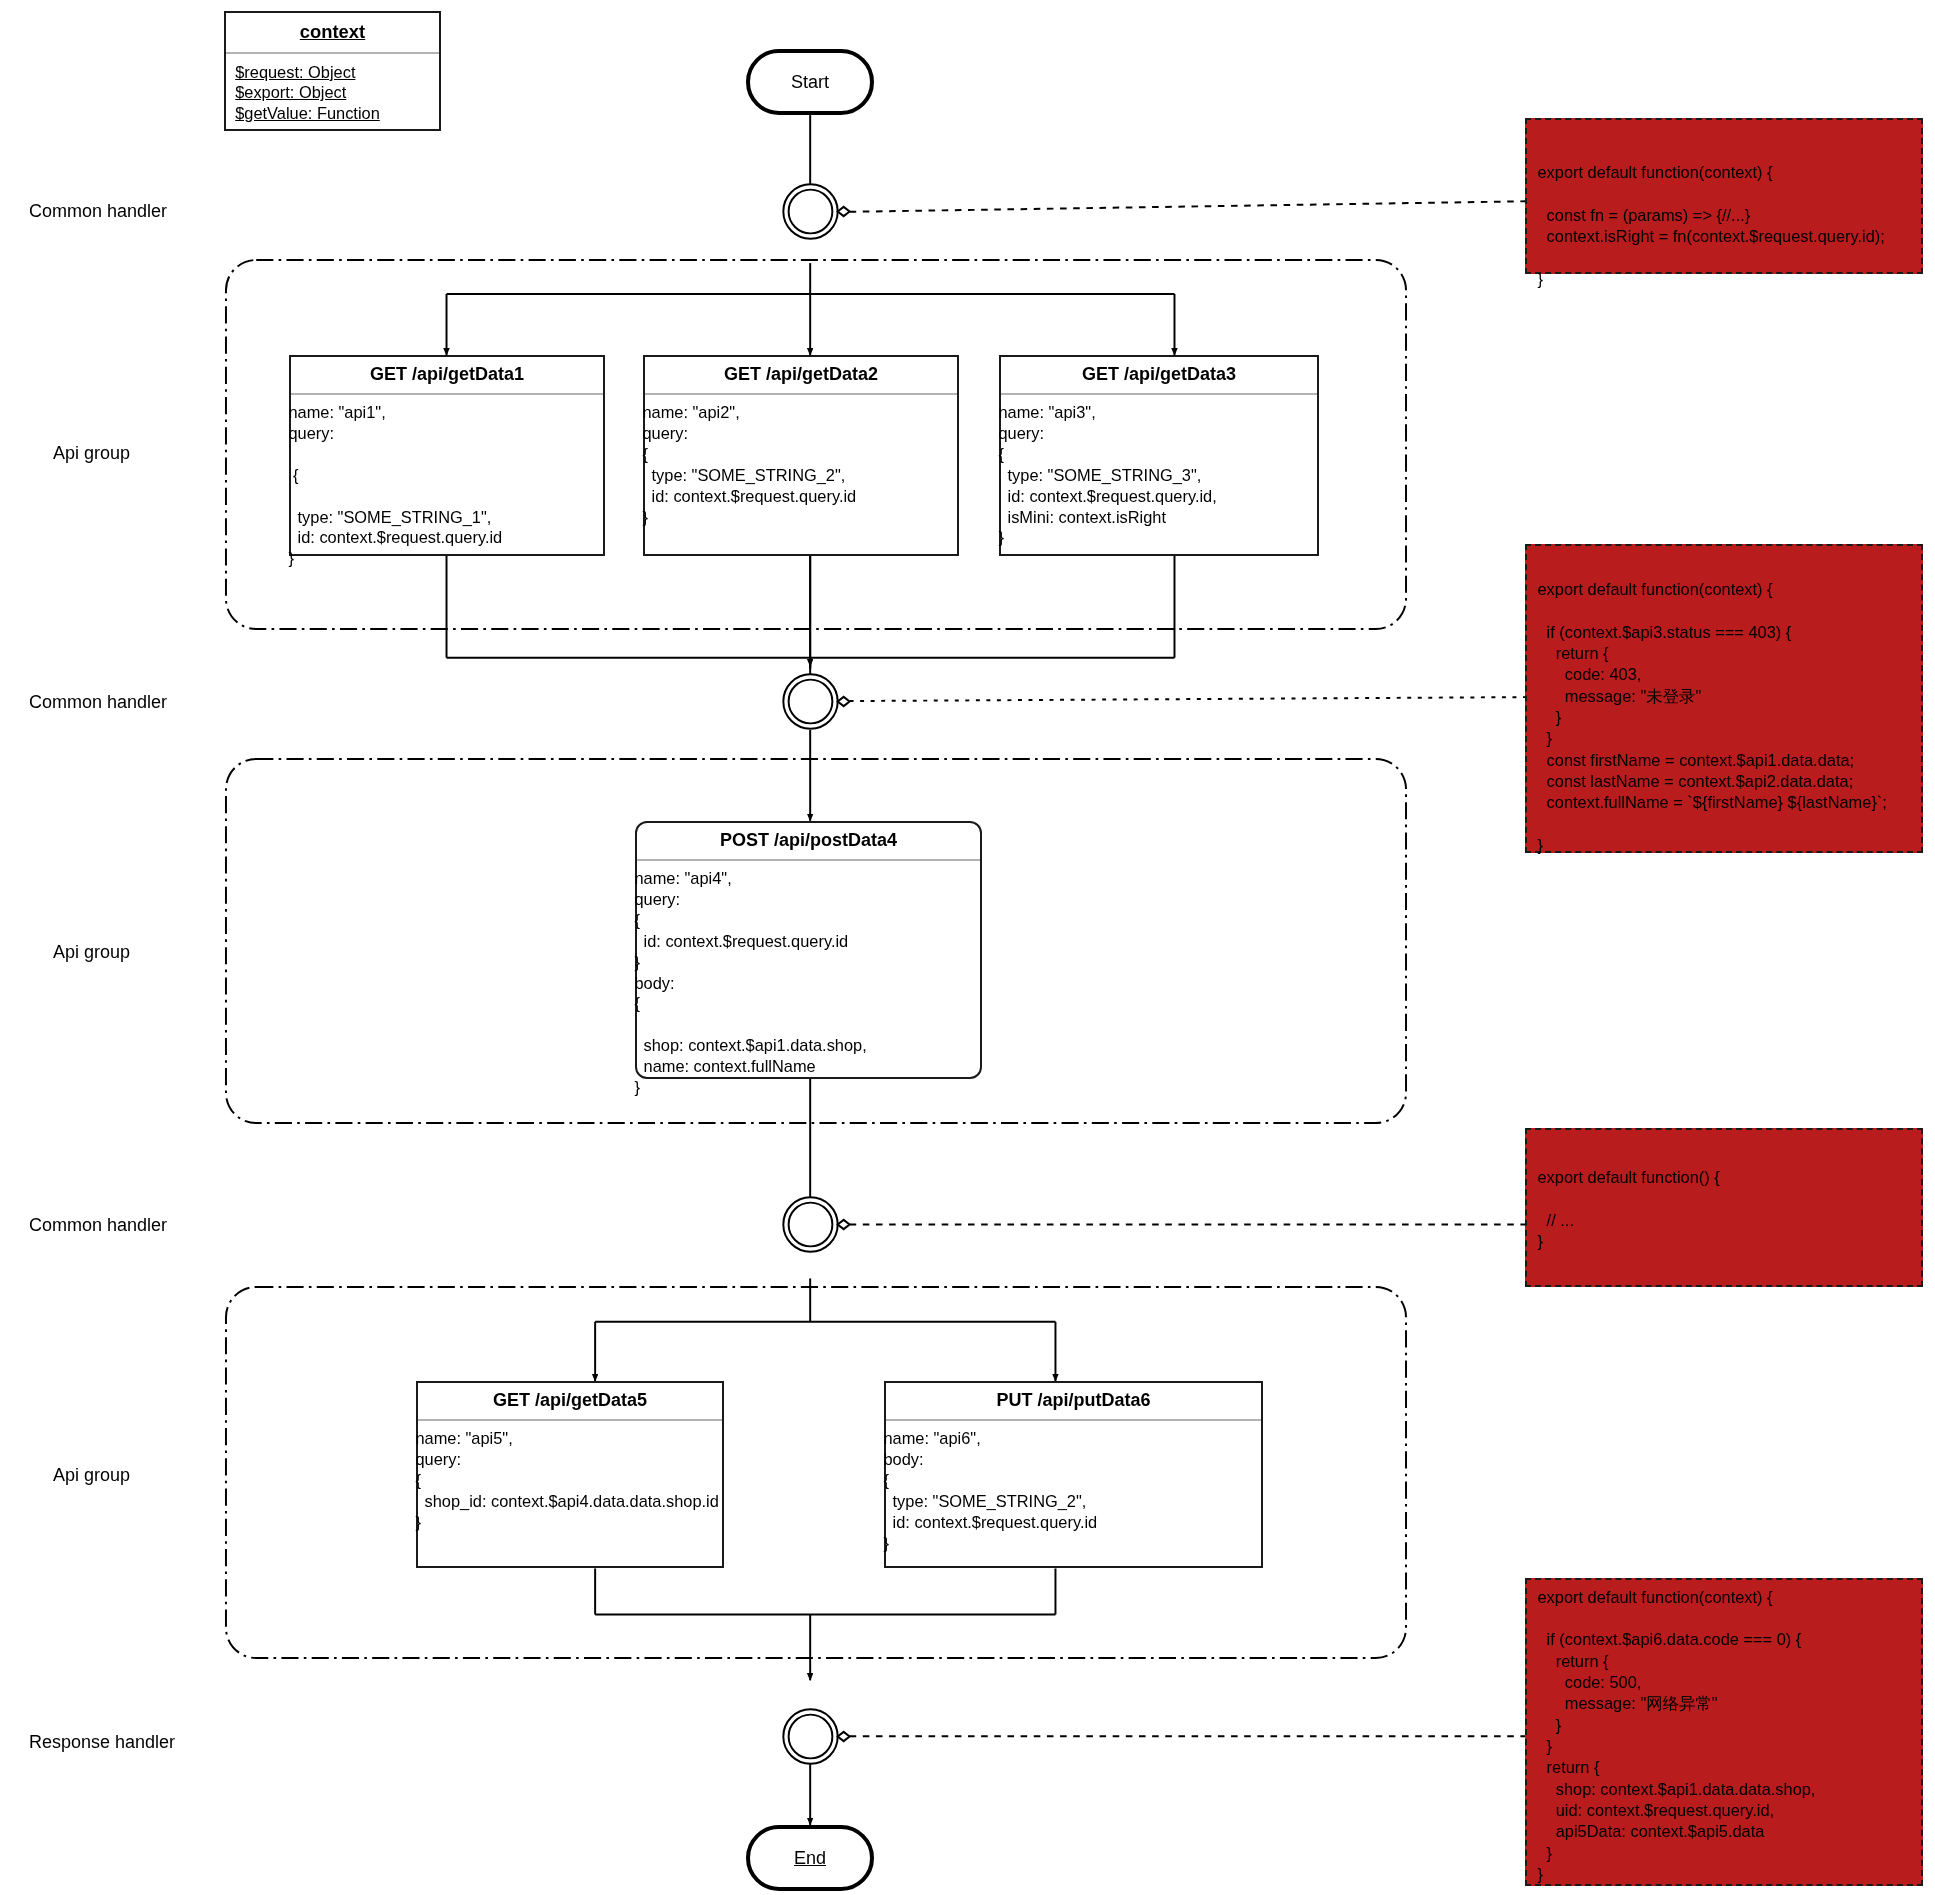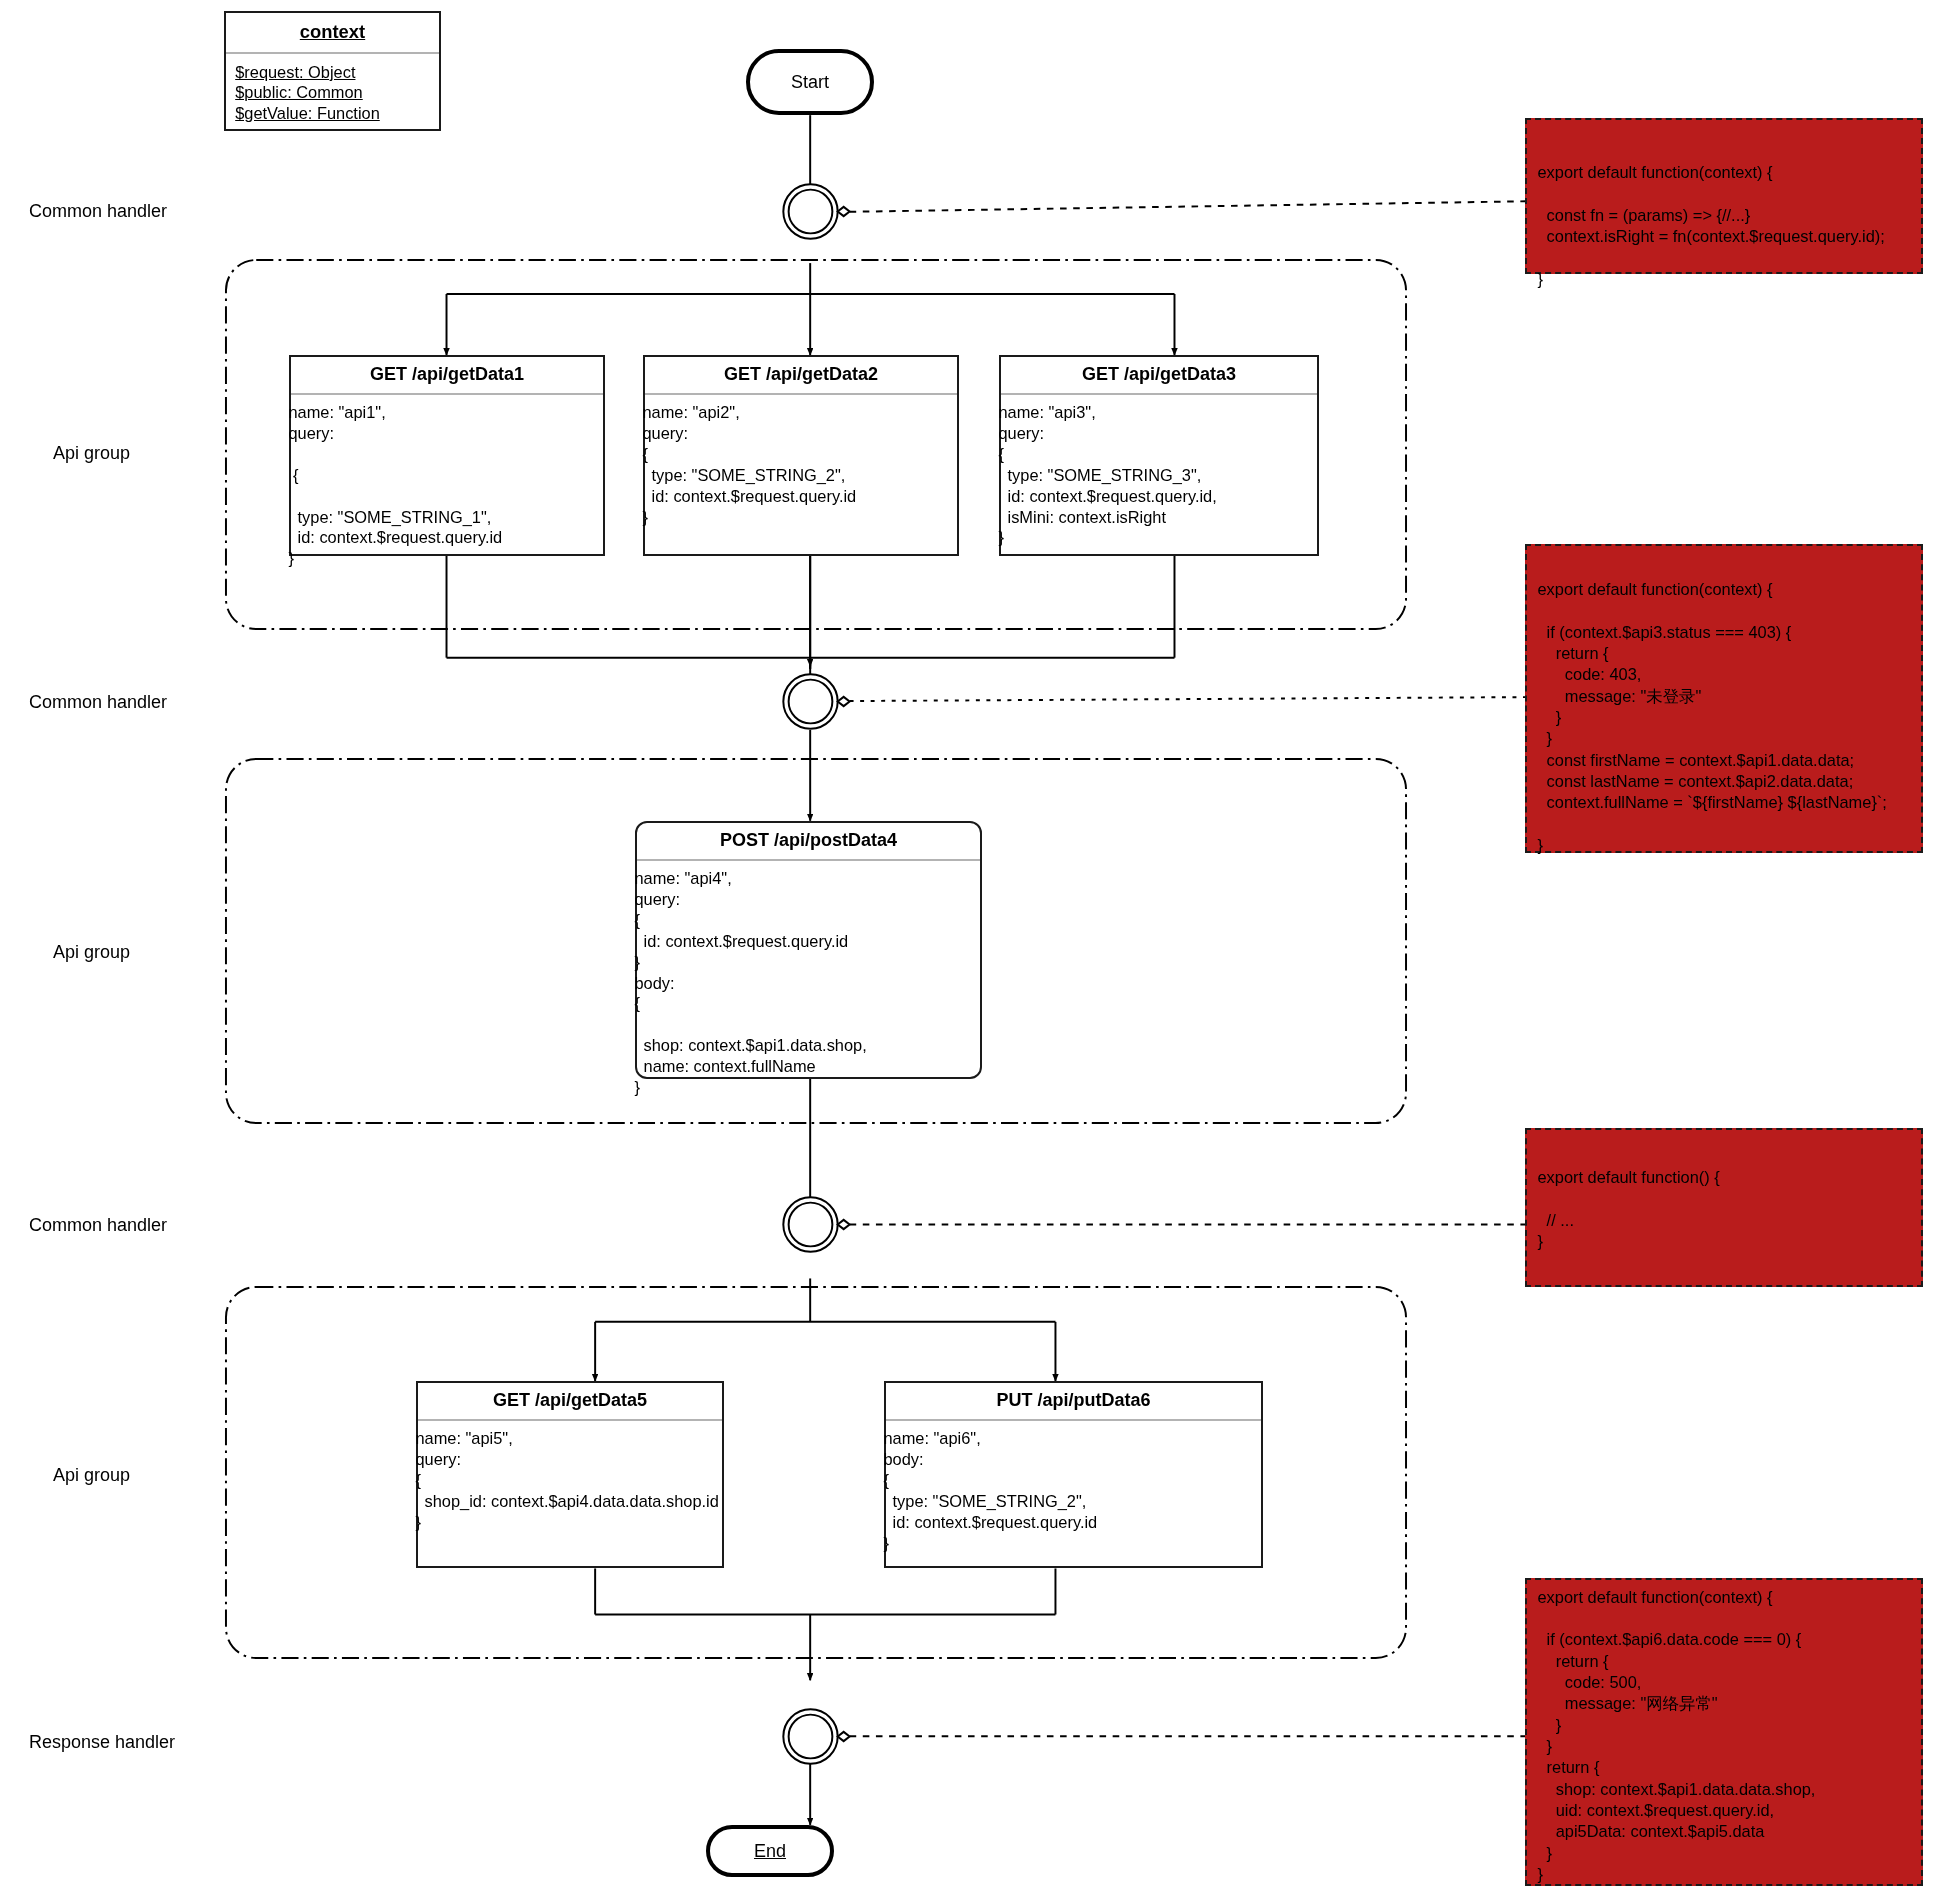--- a/index.html
+++ b/index.html
@@ -126,21 +126,21 @@
   <div class="lane-label" style="left:29px;top:692px;">Common handler</div>
   <div class="lane-label" style="left:53px;top:942px;">Api group</div>
   <div class="lane-label" style="left:29px;top:1215px;">Common handler</div>
   <div class="lane-label" style="left:53px;top:1465px;">Api group</div>
   <div class="lane-label" style="left:29px;top:1732px;">Response handler</div>
 
   <div class="ctx-box" style="left:224px;top:10.5px;width:217px;height:120px;">
     <div class="ctx-title">context</div>
     <div class="ctx-body">
       <div>$request: Object</div>
-      <div>$public: Common</div>
+      <div>$export: Object</div>
       <div>$getValue: Function</div>
     </div>
   </div>
 
   <div class="terminal" style="left:746px;top:49px;width:128px;height:66px;text-align:right;">
     <span>Start</span>
   </div>
 
   <div class="handler-node" style="left:782px;top:183px;">
     <svg viewBox="0 0 86 86">
@@ -252,21 +252,21 @@
   </div>
 
   <div class="handler-node" style="left:782px;top:1708px;">
     <svg viewBox="0 0 86 86">
       <circle cx="43" cy="43" r="41" fill="#fff" stroke="#000" stroke-width="3"></circle>
       <circle cx="43" cy="43" r="33" fill="#fff" stroke="#000" stroke-width="3"></circle>
       <path d="M84,43 L93,36 L102,43 L93,50 z" fill="#fff" stroke="#000" stroke-width="3"></path>
     </svg>
   </div>
 
-  <div class="terminal" style="left:706px;top:1825px;width:128px;height:52px;text-decoration:underline;">
+  <div class="terminal" style="left:746px;top:1825px;width:128px;height:66px;text-decoration:underline;">
     <span>End</span>
   </div>
 
   <div class="code-box" style="left:1525px;top:118px;width:398px;height:156px;padding:42px 0 0 10.5px;">
     <div class="code">export default function(context) {
 
   const fn = (params) =&gt; {//...}
   context.isRight = fn(context.$request.query.id);
 
 }</div>

